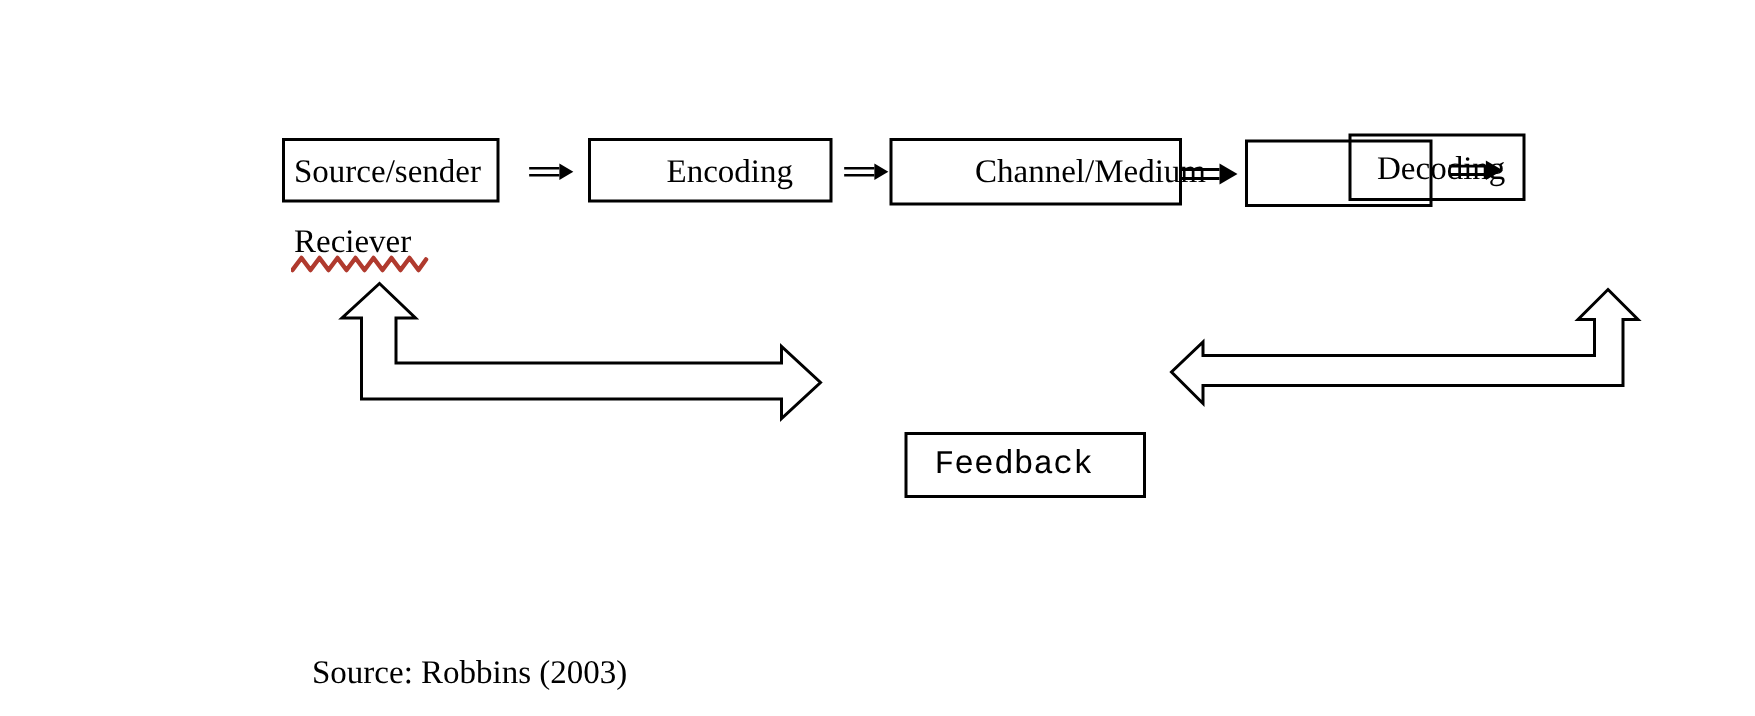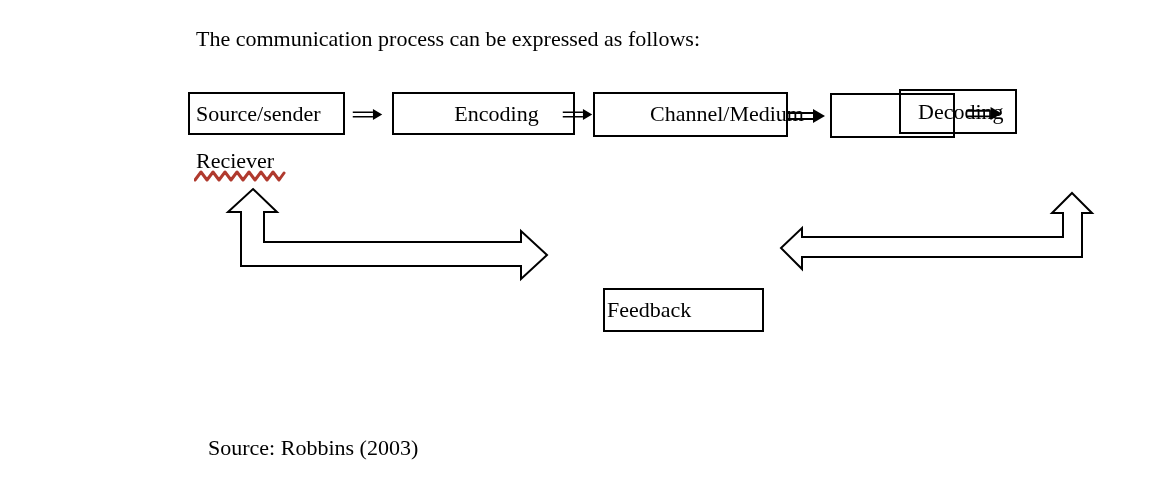--- a/index.html
+++ b/index.html
@@ -26,40 +26,39 @@
     align-items:center;
     box-sizing:border-box;
   }
   .box .box-label{
     font-size:22px;
     line-height:24px;
     white-space:nowrap;
   }
   .box.center{justify-content:center;}
   .pad-left{padding-left:6px;}
-  .pad-tiny{padding-left:2px;}
+  .pad-tiny{padding-left:18px;font-family:Liberation Mono, monospace;}
   .icon-abs{position:absolute;display:block;}
 </style>
 </head>
 <body>
 
 <div class="canvas">
 
-  <div class="txt" style="left:196px;top:27px;">The communication process can be expressed as follows:</div>
 
-  <div class="box pad-left" style="left:188px;top:92px;width:157px;height:43px;">
+  <div class="box pad-left" style="left:188px;top:92px;width:145px;height:43px;">
     <span class="box-label">Source/sender</span>
   </div>
 
   <svg class="icon-abs" style="left:352px;top:108px;" width="31" height="13" viewBox="0 0 40 16">
     <path d="M1,5 H27 M1,11 H27" stroke="#000" stroke-width="2" fill="none"></path>
     <polygon points="27,1 39,8 27,15" fill="#000"></polygon>
   </svg>
 
-  <div class="box center" style="left:392px;top:92px;width:183px;height:43px;padding-left:26px;">
+  <div class="box center" style="left:392px;top:92px;width:163px;height:43px;padding-left:26px;">
     <span class="box-label">Encoding</span>
   </div>
 
   <svg class="icon-abs" style="left:562px;top:108px;" width="31" height="13" viewBox="0 0 40 16">
     <path d="M1,5 H27 M1,11 H27" stroke="#000" stroke-width="2" fill="none"></path>
     <polygon points="27,1 39,8 27,15" fill="#000"></polygon>
   </svg>
 
   <div class="box" style="left:593px;top:92px;width:195px;height:45px;"></div>
   <div class="txt" style="left:650px;top:102px;">Channel/Medium</div>

